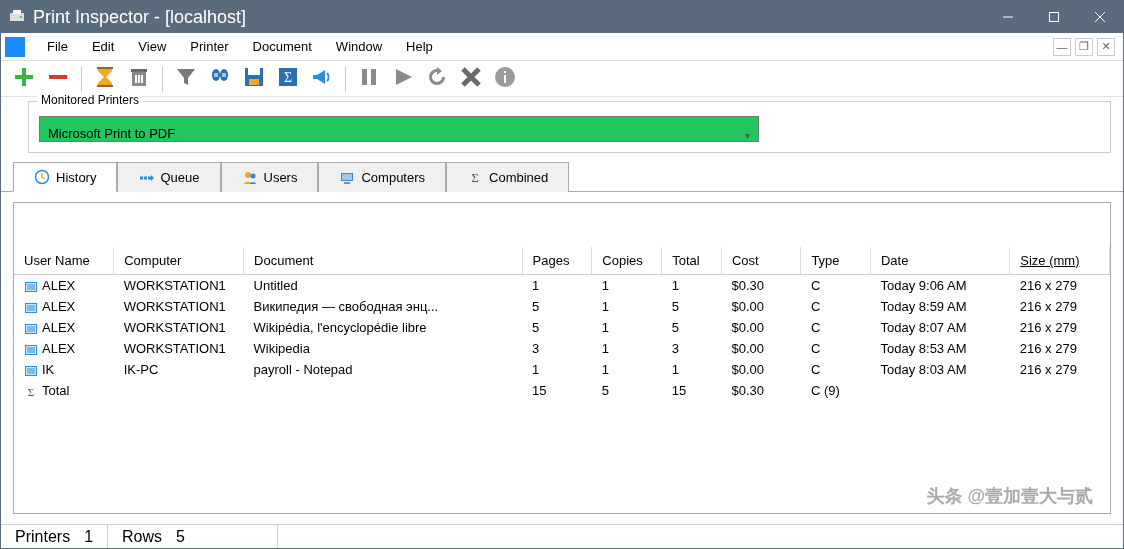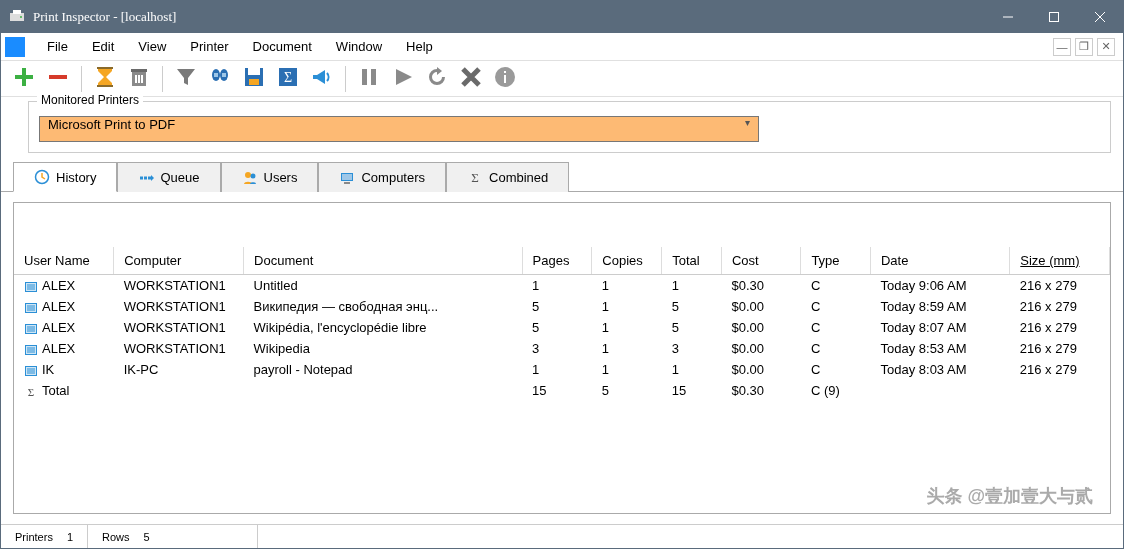--- a/index.html
+++ b/index.html
@@ -1,46 +1,46 @@
 <!DOCTYPE html>
 <html><head>
 <meta charset="utf-8">
 <style>
 * { box-sizing: border-box; margin: 0; padding: 0; }
 body { font-family: "Segoe UI", Tahoma, sans-serif; font-size: 13px; background: #fff; overflow: hidden; }
 .window { width: 1124px; height: 549px; display: flex; flex-direction: column; border: 1px solid #5a6b7c; }
 .titlebar { height: 32px; background: #5a6b7c; color: #fff; display: flex; align-items: center; padding-left: 8px; }
 .titlebar .app-icon { width: 16px; height: 16px; margin-right: 8px; }
-.titlebar .title { flex: 1; font-size: 13px; font-family: Liberation Serif, serif; }
+.titlebar .title { flex: 1; font-size: 18px; }
 .titlebar .win-btn { width: 46px; height: 32px; display: flex; align-items: center; justify-content: center; cursor: pointer; }
 .menubar { height: 28px; background: #fff; display: flex; align-items: center; padding: 0 4px; border-bottom: 1px solid #e0e0e0; }
 .mdi-icon { width: 20px; height: 20px; background: #1a8cff; margin-right: 10px; }
 .menu-item { padding: 4px 12px; cursor: pointer; }
 .mdi-ctrls { margin-left: auto; display: flex; gap: 4px; padding-right: 4px; }
 .mdi-ctrls span { width: 18px; height: 18px; display: flex; align-items: center; justify-content: center; border: 1px solid #ccc; cursor: pointer; font-size: 11px; color: #666; }
 .toolbar { height: 36px; background: #fff; display: flex; align-items: center; padding: 0 8px; gap: 4px; border-bottom: 1px solid #e0e0e0; }
 .tbtn { width: 30px; height: 30px; display: flex; align-items: center; justify-content: center; cursor: pointer; border-radius: 2px; }
 .tsep { width: 1px; height: 26px; background: #ccc; margin: 0 4px; }
 .group-box { margin: 4px 12px 8px 27px; border: 1px solid #ccc; position: relative; padding: 14px 10px 10px 10px; }
 .group-label { position: absolute; top: -9px; left: 8px; background: #fff; padding: 0 4px; font-size: 12px; }
-.dropdown { width: 720px; height: 26px; border: 1px solid #777; display: flex; align-items: flex-start; padding: 0 8px; cursor: pointer; background: #fdba74; }
+.dropdown { width: 720px; height: 26px; border: 1px solid #777; display: flex; align-items: flex-end; padding: 0 8px; cursor: pointer; background: #22c55e; }
 .dropdown span:first-child { flex: 1; }
 .dd-arrow { font-size: 10px; color: #555; }
 .tabs-row { display: flex; padding: 0 12px; border-bottom: 1px solid #aaa; }
 .tab { display: flex; align-items: center; gap: 6px; padding: 6px 20px; border: 1px solid #aaa; border-bottom: none; background: #f0f0f0; cursor: pointer; position: relative; top: 1px; }
 .tab.active { background: #fff; border-bottom: 1px solid #fff; }
 .tab-icon { width: 16px; height: 16px; display: flex; align-items: center; justify-content: center; }
 .content { flex: 1; padding: 10px 12px; display: flex; flex-direction: column; }
 .grid-wrap { flex: 1; border: 1px solid #aaa; background: #fff; overflow: auto; }
 table { width: 100%; border-collapse: collapse; font-size: 13px; margin-top: 44px; }
 th { text-align: left; font-weight: normal; padding: 6px 10px; border-right: 1px solid #ddd; border-bottom: 1px solid #ccc; background: #fff; cursor: pointer; white-space: nowrap; }
 td { padding: 3px 10px; white-space: nowrap; }
 td.doccell { max-width: 260px; overflow: hidden; text-overflow: ellipsis; }
 .row-icon { width: 14px; height: 12px; display: inline-block; vertical-align: middle; margin-right: 4px; }
-.statusbar { height: 24px; border-top: 1px solid #ccc; display: flex; align-items: center; font-size: 11px; }
+.statusbar { height: 24px; border-top: 1px solid #ccc; display: flex; align-items: center; font-size: 16px; }
 .status-cell { padding: 0 14px; border-right: 1px solid #ccc; height: 100%; display: flex; align-items: center; gap: 14px; }
 .watermark { position: absolute; right: 30px; bottom: 40px; font-size: 18px; color: rgba(100,100,100,0.55); font-weight: bold; pointer-events: none; }
 </style>
 </head>
 <body>
 
 <div class="window" style="position:relative">
   <div class="titlebar">
     <svg class="app-icon" viewBox="0 0 16 16">
         <rect x="1" y="4" width="14" height="8" fill="#ddd"></rect>

